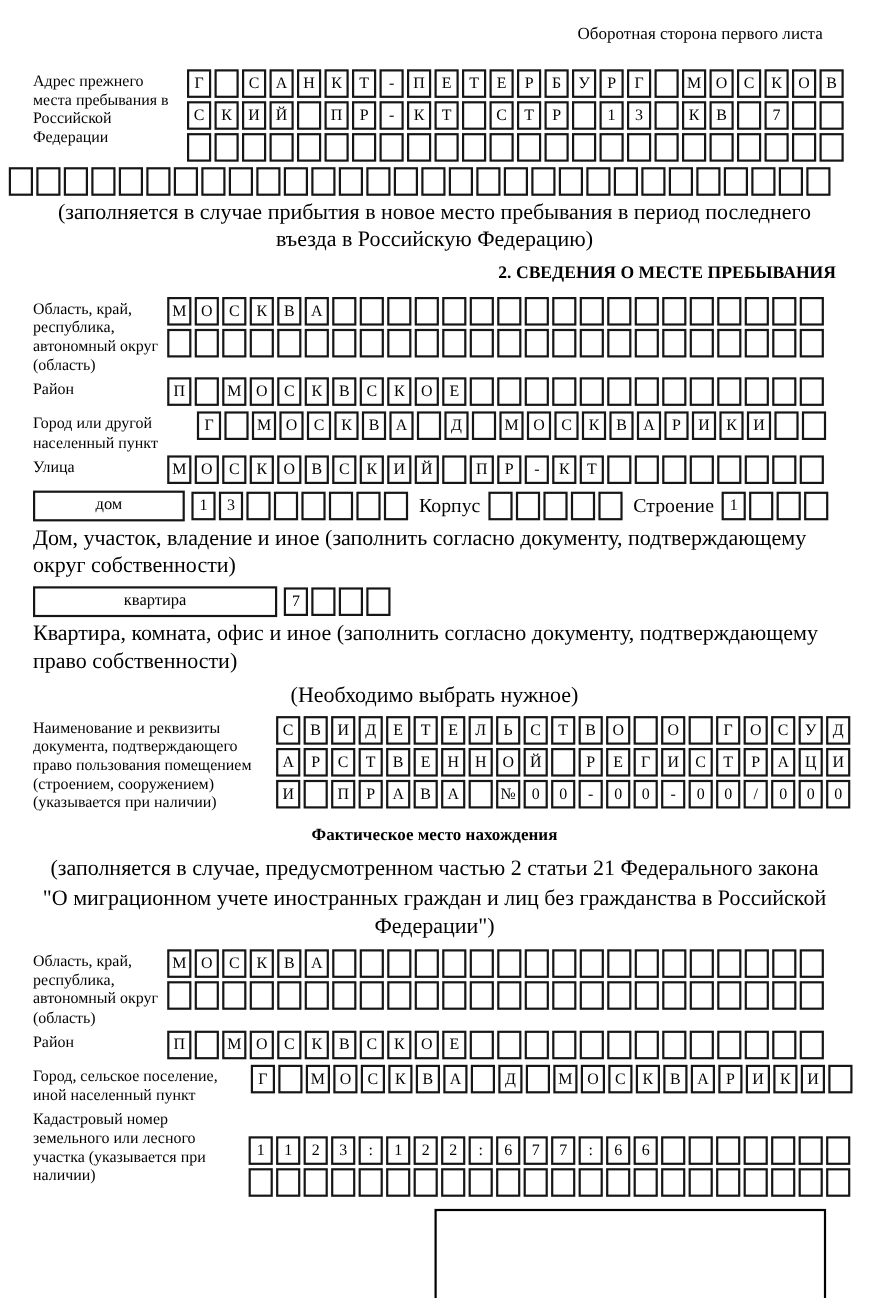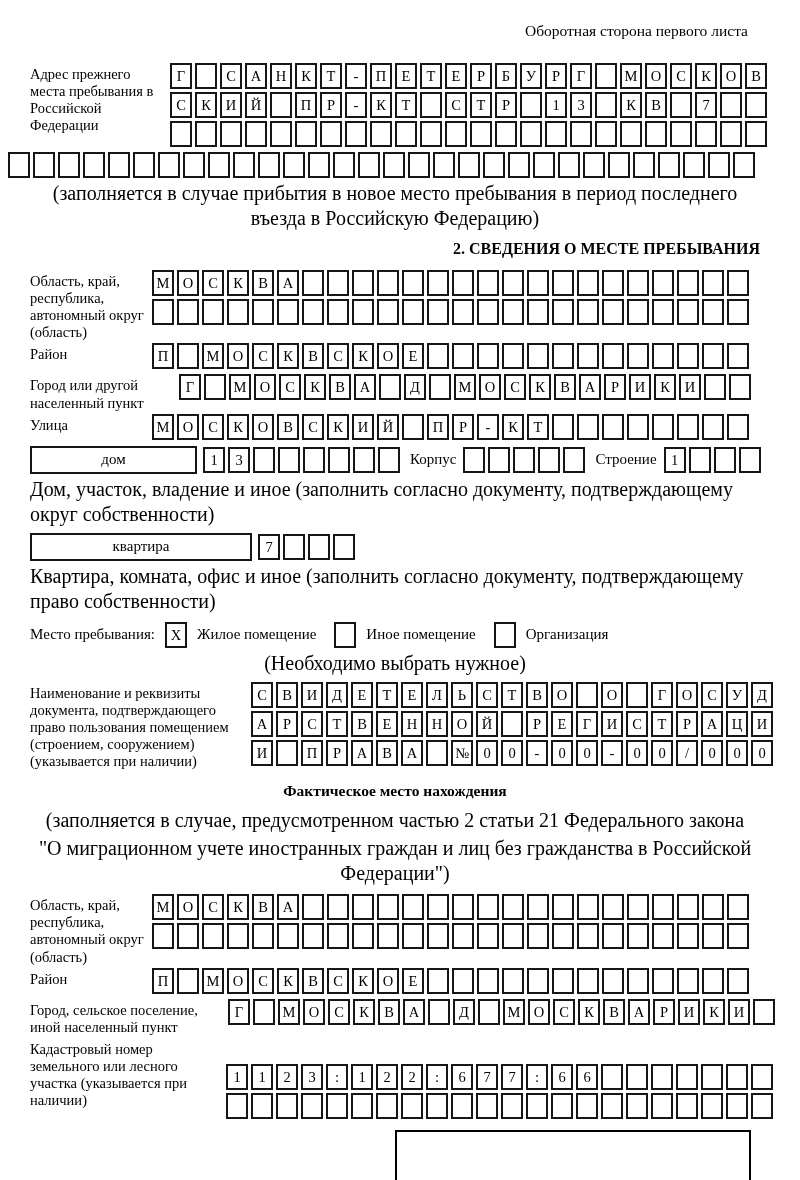--- a/index.html
+++ b/index.html
@@ -11,22 +11,22 @@
   .w140{width:140px;} .w122{width:122px;} .w149{width:149px;} .w221{width:221px;} .w198{width:198px;} .w196{width:196px;}
   .cells-col{display:flex;flex-direction:column;}
   .cell-row{display:flex;gap:3px;margin-bottom:3px;}
   .cell{box-sizing:border-box;width:22px;height:26px;border:2px solid #161616;text-align:center;line-height:22px;font-size:14.5px;flex:0 0 auto;background:#fff;}
   .full-row{margin-left:-22px;margin-top:1px;}
   .note{font-size:20px;text-align:center;margin:3px 0 6px;line-height:1.25;}
   .section-title{font-weight:bold;text-align:right;font-size:16px;margin:9px 0 12px;}
   .subhead{font-weight:bold;text-align:center;font-size:15.5px;margin:12px 0 8px;}
   .inline-row{display:flex;align-items:center;margin:3px 0 2px;}
   .label-box{box-sizing:border-box;border:2px solid #161616;height:28px;display:flex;align-items:center;justify-content:center;font-size:15px;flex:0 0 auto;}
-  .lb165{width:167px;} .lb200{width:222px;}
-  .inline-label{font-size:15px;margin:0 7px 0 10px;text-align:center;}
+  .lb165{width:138px;} .lb200{width:222px;}
+  .inline-label{font-size:18px;margin:0 7px 0 10px;text-align:center;}
   .gap6{margin-left:6px;}
   .stay-row{display:flex;align-items:center;font-size:15px;margin:8px 0 2px;}
   .checkbox{box-sizing:border-box;width:22px;height:26px;border:2px solid #161616;text-align:center;line-height:22px;font-size:14.5px;margin:0 10px;flex:0 0 auto;}
   .stay-gap{margin-left:18px;}
   .offset-down{margin-top:26px;}
   .stamp-box{width:356px;height:176px;border:2px solid #000;margin:8px 0 8px 365px;box-sizing:border-box;}
   .stamp-caption{width:400px;margin-left:345px;text-align:center;font-size:14.5px;line-height:1.32;}
   .mb8{margin-bottom:8px;}
 </style>
 </head>
@@ -336,29 +336,20 @@
     <div class="label-box lb200">квартира</div>
     <div class="cell-row gap6" style="margin-bottom:0">
         <span class="cell">7</span>
         <span class="cell"></span>
         <span class="cell"></span>
         <span class="cell"></span>
       </div>
   </div>
   <div class="note" style="text-align:left">Квартира, комната, офис и иное (заполнить согласно документу, подтверждающему право собственности)</div>
 
-  <div class="stay-row">
-    <span>Место пребывания:</span>
-    <span class="checkbox">X</span>
-    <span>Жилое помещение</span>
-    <span class="checkbox stay-gap"></span>
-    <span>Иное помещение</span>
-    <span class="checkbox stay-gap"></span>
-    <span>Организация</span>
-  </div>
   <div class="note">(Необходимо выбрать нужное)</div>
 
   <div class="frow">
     <div class="flabel w221">Наименование и реквизиты документа, подтверждающего право пользования помещением (строением, сооружением) (указывается при наличии)</div>
     <div class="cells-col">
       <div class="cell-row">
           <span class="cell">С</span>
           <span class="cell">В</span>
           <span class="cell">И</span>
           <span class="cell">Д</span>

